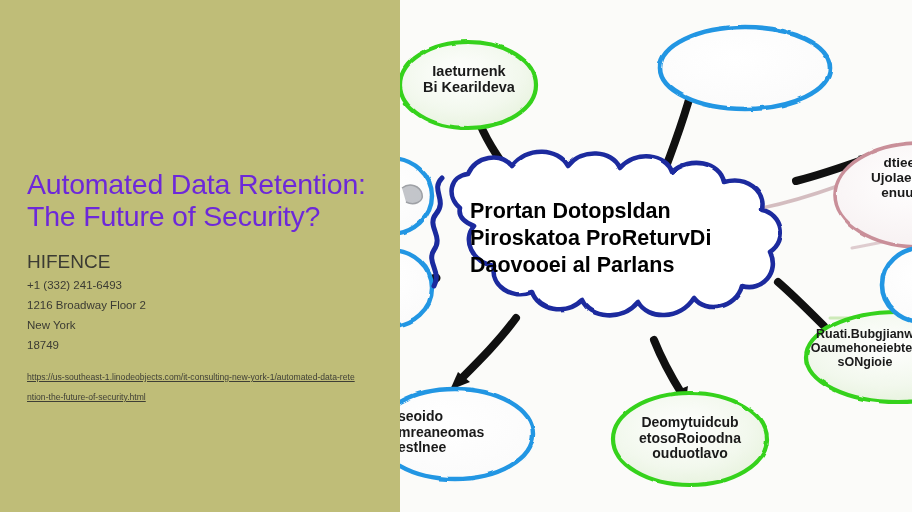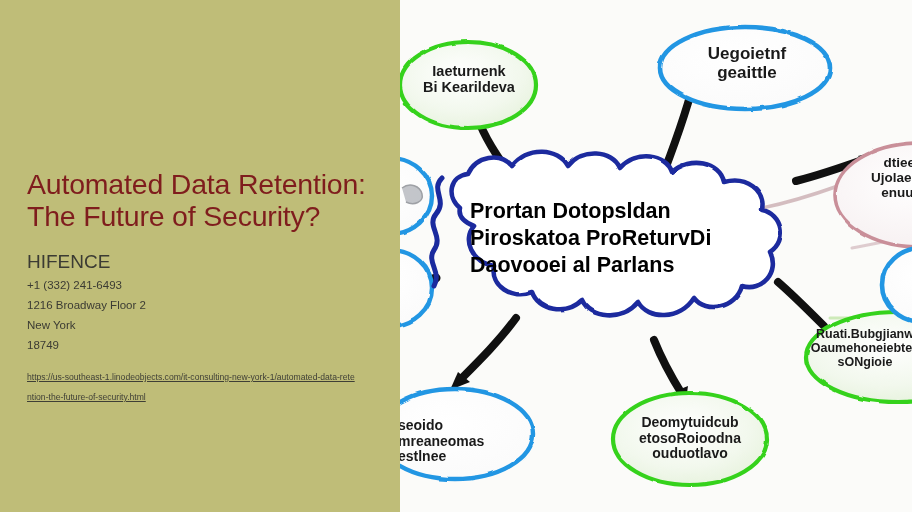--- a/index.html
+++ b/index.html
@@ -19,21 +19,21 @@
   }
   #left-inner {
     position:absolute;
     left:27px; top:168px;
     width:352px;
   }
   #page-title {
     font-size:28.5px;
     line-height:32px;
     font-weight:400;
-    color:#7f1d1d;
+    color:#6d28d9;
     letter-spacing:-0.2px;
   }
   #brand-name {
     font-size:19px;
     color:#3b3b33;
     margin-top:19px;
     line-height:22px;
   }
   .contact-line {
     font-size:11.5px;
@@ -218,33 +218,31 @@
       </g>
     </svg>
 
     <div id="center-label">Prortan Dotopsldan
 Piroskatoa ProReturvDi
 Daovooei al Parlans</div>
 
     <div class="node-label" style="left:-6px; top:63px; width:150px; font-size:14.5px;">Iaeturnenk
 Bi Kearildeva</div>
 
-    <div class="node-label" style="left:272px; top:44px; width:150px; font-size:17px;">Uegoietnf
-geaittle</div>
 
     <div class="node-label" style="left:448px; top:155px; width:110px; font-size:13.5px;">dtieee
 Ujolaeigie
 enuuis</div>
 
     <div class="node-label" style="left:400px; top:327px; width:130px; font-size:12.5px;">Ruati.Bubgjianw
 Oaumehoneiebtea
 sONgioie</div>
 
     <div class="node-label" style="left:214px; top:415px; width:152px; font-size:14px;">Deomytuidcub
 etosoRoioodna
 ouduotlavo</div>
 
-    <div class="node-label" style="left:-12px; top:418px; width:140px; font-size:14px; text-align:left; padding-left:10px;">seoido
+    <div class="node-label" style="left:-12px; top:409px; width:140px; font-size:14px; text-align:left; padding-left:10px;">seoido
 mreaneomas
 estlnee</div>
 
   </div>
 </div>
 
 </body></html>

